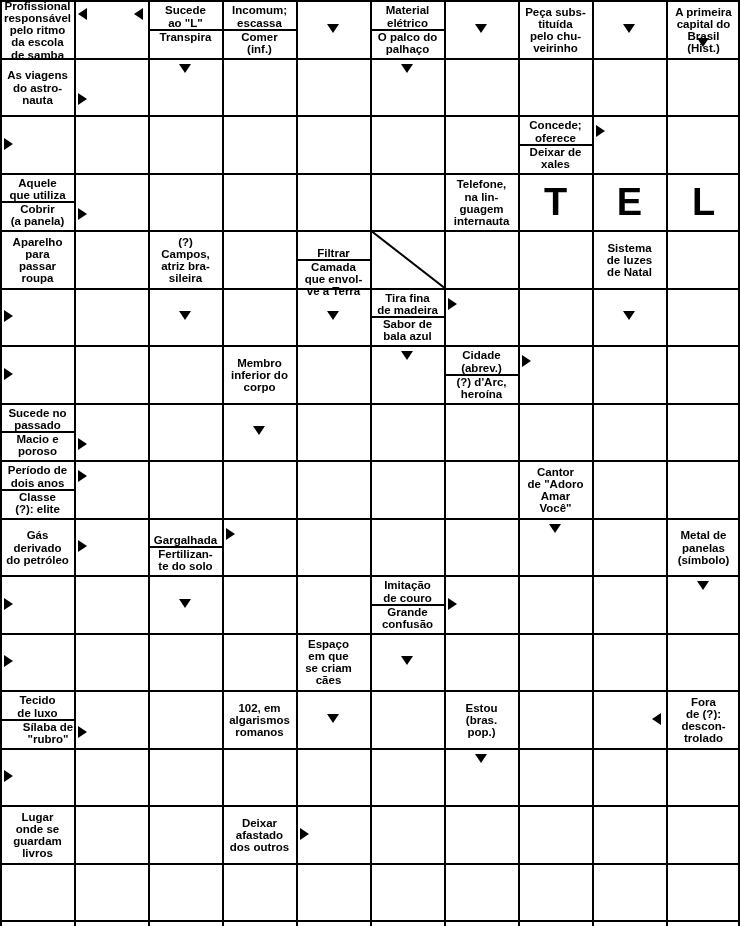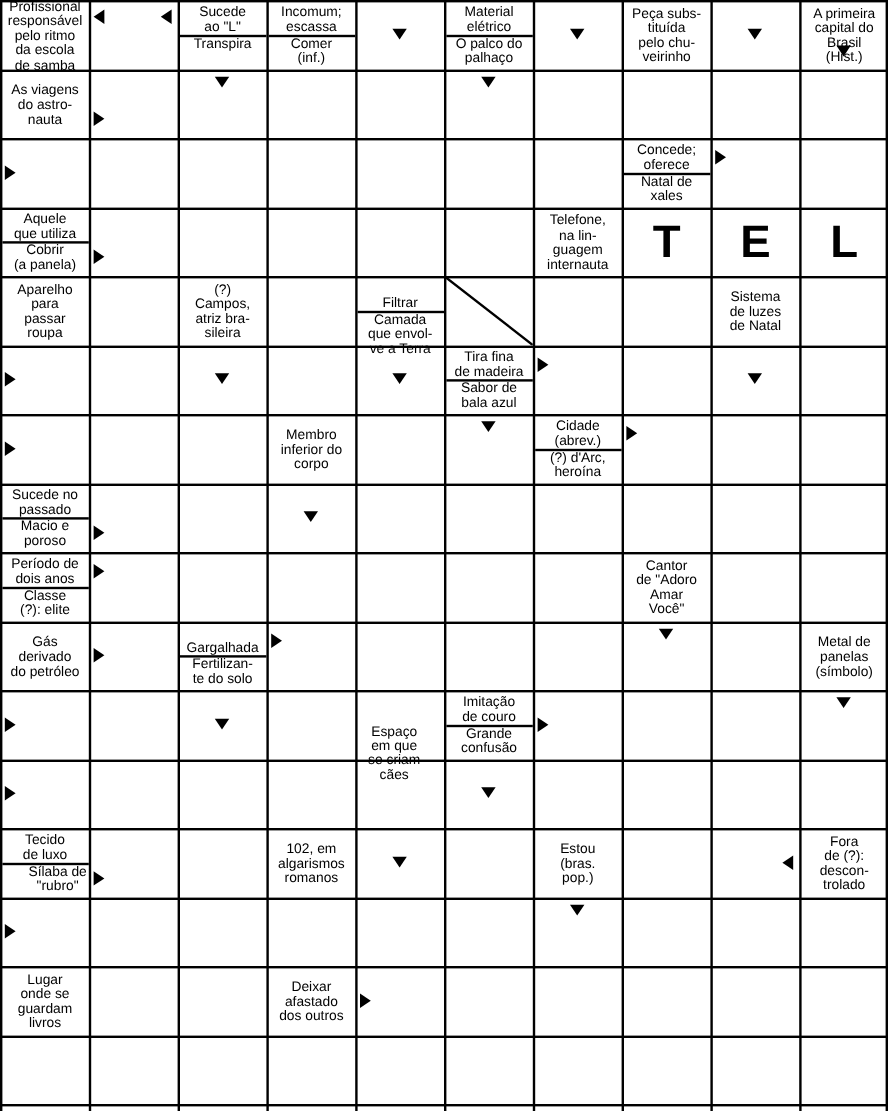--- a/index.html
+++ b/index.html
@@ -19,21 +19,21 @@
   .grid-line {
     position: absolute;
     background: #000000;
   }
   .hline { height: 2px; left: 0; width: 740px; }
   .vline { width: 2px; top: 0; height: 926px; }
   .clue {
     position: absolute;
     box-sizing: border-box;
     font-size: 11.5px;
-    font-weight: normal;
+    font-weight: bold;
     line-height: 12.2px;
     text-align: center;
     color: #000;
     padding: 1px 1px 0 1px;
     display: flex;
     flex-direction: column;
     justify-content: center;
     align-items: center;
     white-space: pre-line;
   }
@@ -135,21 +135,21 @@
 veirinho</div>
     <div class="clue" style="left: 668px; top: 2px; width: 71px; height: 55.5px;">A primeira
 capital do
 Brasil
 (Hist.)</div>
     <div class="clue" style="left: 2px; top: 59.5px; width: 71px; height: 55.5px;">As viagens
 do astro-
 nauta</div>
     <div class="clue bottom" style="left: 520px; top: 117px; width: 71px; height: 28.75px;">Concede;
 oferece</div>
-    <div class="clue top" style="left: 520px; top: 143.75px; width: 71px; height: 27.75px;">Natal de
+    <div class="clue top" style="left: 520px; top: 143.75px; width: 71px; height: 27.75px;">Deixar de
 xales</div>
     <div class="clue bottom" style="left: 2px; top: 174.5px; width: 71px; height: 28.75px;">Aquele
 que utiliza</div>
     <div class="clue top" style="left: 2px; top: 201.25px; width: 71px; height: 27.75px;">Cobrir
 (a panela)</div>
     <div class="clue" style="left: 446px; top: 174.5px; width: 71px; height: 55.5px;">Telefone,
 na lin-
 guagem
 internauta</div>
     <div class="clue" style="left: 2px; top: 232px; width: 71px; height: 55.5px;">Aparelho
@@ -196,21 +196,21 @@
     <div class="clue bottom" style="left: 150px; top: 519.5px; width: 71px; height: 28.75px;">Gargalhada</div>
     <div class="clue top" style="left: 150px; top: 546.25px; width: 71px; height: 27.75px;">Fertilizan-
 te do solo</div>
     <div class="clue" style="left: 668px; top: 519.5px; width: 71px; height: 55.5px;">Metal de
 panelas
 (símbolo)</div>
     <div class="clue bottom" style="left: 372px; top: 577px; width: 71px; height: 28.75px;">Imitação
 de couro</div>
     <div class="clue top" style="left: 372px; top: 603.75px; width: 71px; height: 27.75px;">Grande
 confusão</div>
-    <div class="clue" style="left: 298px; top: 600px; width: 61px; height: 55.5px;">Espaço
+    <div class="clue" style="left: 298px; top: 634px; width: 61px; height: 55.5px;">Espaço
 em que
 se criam
 cães</div>
     <div class="clue bottom" style="left: 2px; top: 692px; width: 71px; height: 28.75px;">Tecido
 de luxo</div>
     <div class="clue top" style="left: 2px; top: 718.75px; width: 92px; height: 27.75px;">Sílaba de
 "rubro"</div>
     <div class="clue" style="left: 224px; top: 692px; width: 71px; height: 55.5px;">102, em
 algarismos
 romanos</div>

